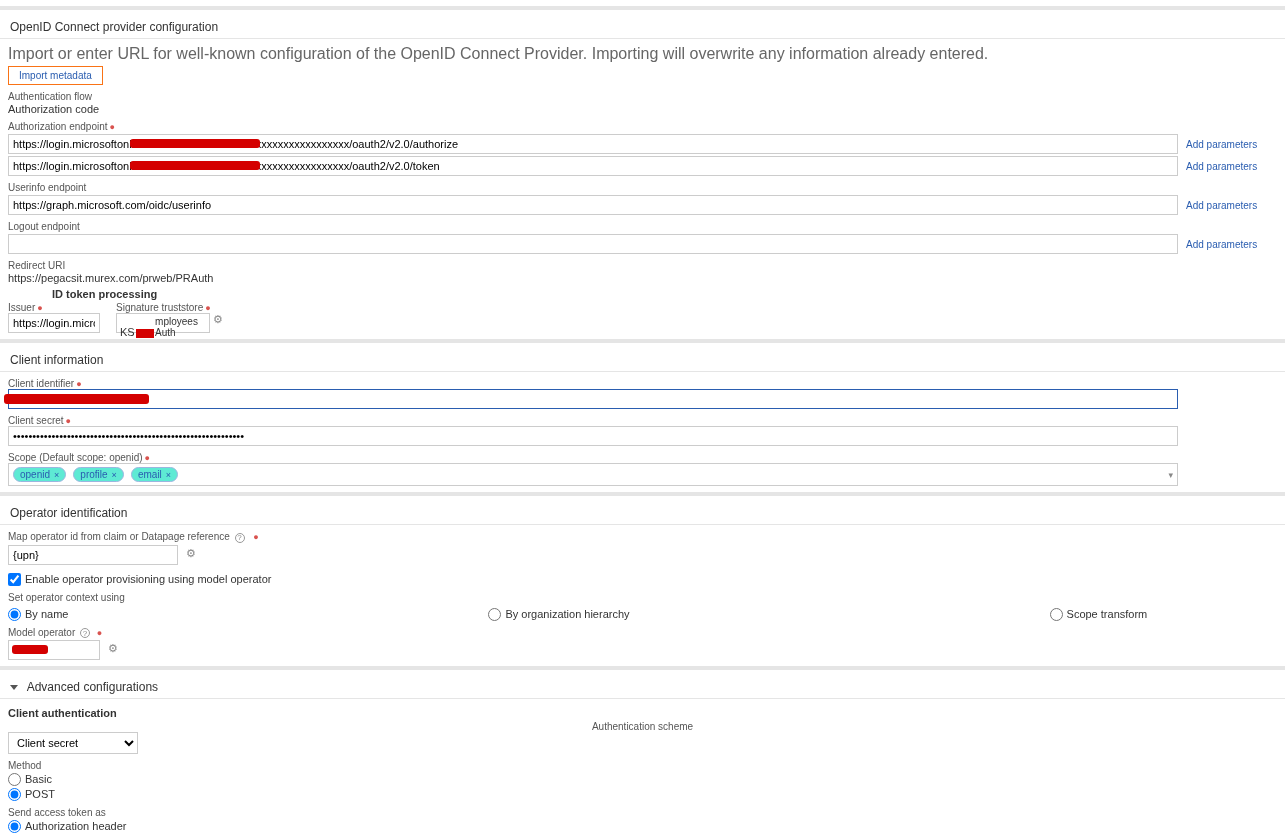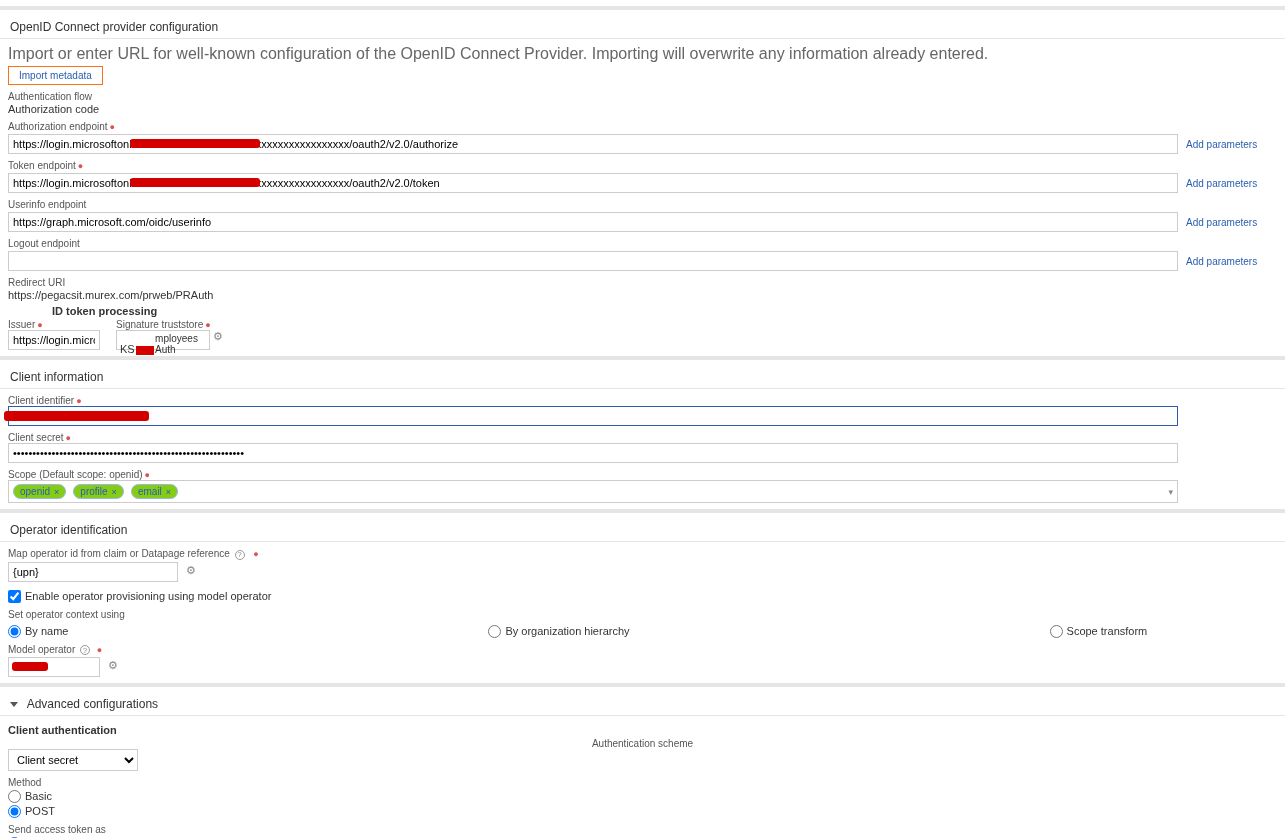--- a/index.html
+++ b/index.html
@@ -64,21 +64,21 @@
   .focus-border { border: 1px solid #2a5db0 !important; }
   .chip {
     display: inline-flex;
     align-items: center;
     font-size: 10px;
     color: #2a5db0;
     border: 1px solid #9bb6df;
     border-radius: 9px;
     padding: 1px 6px;
     margin-right: 4px;
-    background: #84cc16;
+    background: #5eead4;
   }
   .chip .x { margin-left: 4px; font-size: 9px; cursor: pointer; color: #2a5db0; }
   .scope-box {
     border: 1px solid #ccc;
     width: 1170px;
     padding: 3px 4px;
     display: flex;
     align-items: center;
     justify-content: space-between;
   }
@@ -147,23 +147,20 @@
   </span>
   <div class="row-flex">
     <div class="input-wrap">
       <input type="text" class="input-full" value="https://login.microsoftonline.com/xxxxxxxxxxxxxxxxxxxxxxxxxxxxxxxx/oauth2/v2.0/authorize" style="">
       <div class="redacted-over" style="left:122px; width:130px; top:5px;"></div>
     </div>
     <span class="link">Add parameters</span>
   </div>
 
   
-  <span class="label">
-    <span>Token endpoint</span><span class="req">●</span>
-  </span>
   <div class="row-flex">
     <div class="input-wrap">
       <input type="text" class="input-full" value="https://login.microsoftonline.com/xxxxxxxxxxxxxxxxxxxxxxxxxxxxxxxx/oauth2/v2.0/token" style="">
       <div class="redacted-over" style="left:122px; width:130px; top:5px;"></div>
     </div>
     <span class="link">Add parameters</span>
   </div>
 
   
   <span class="label">Userinfo endpoint</span>

